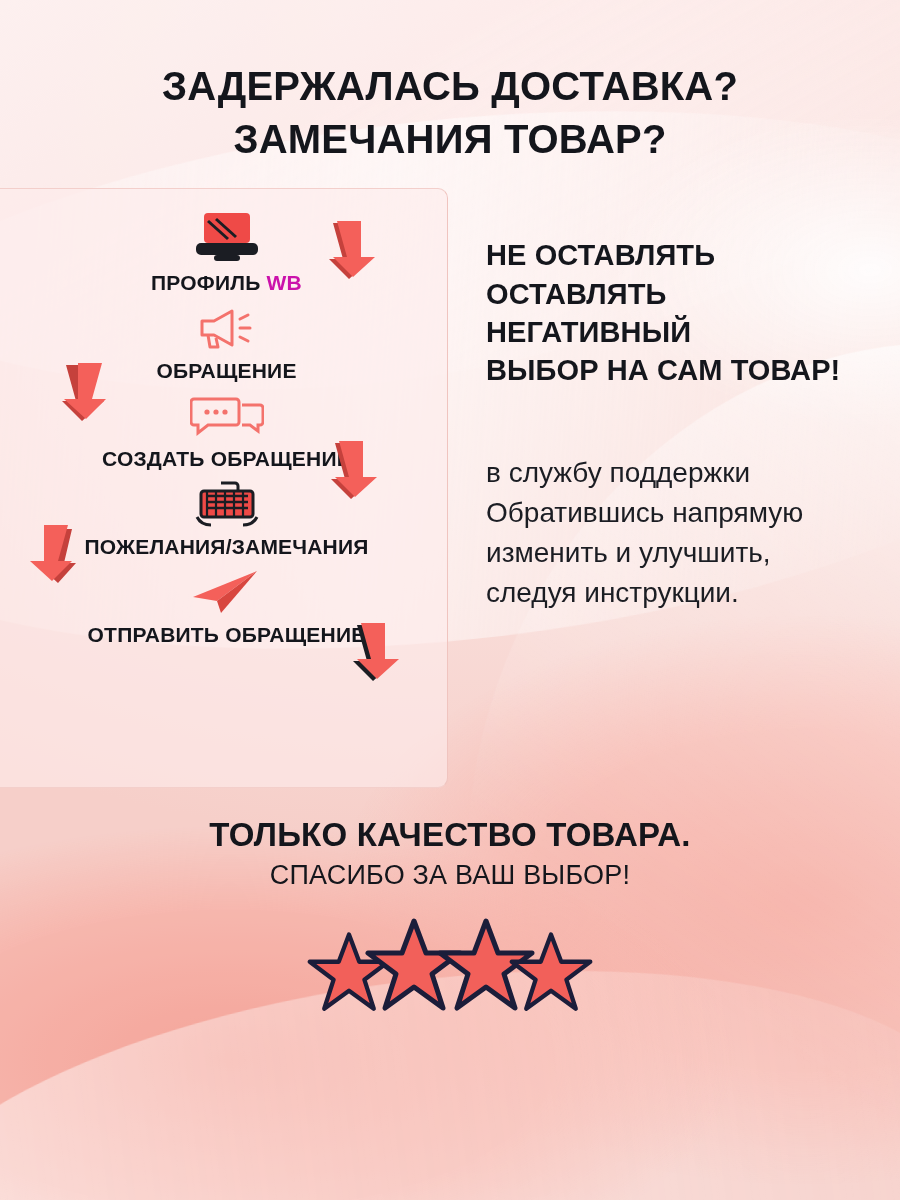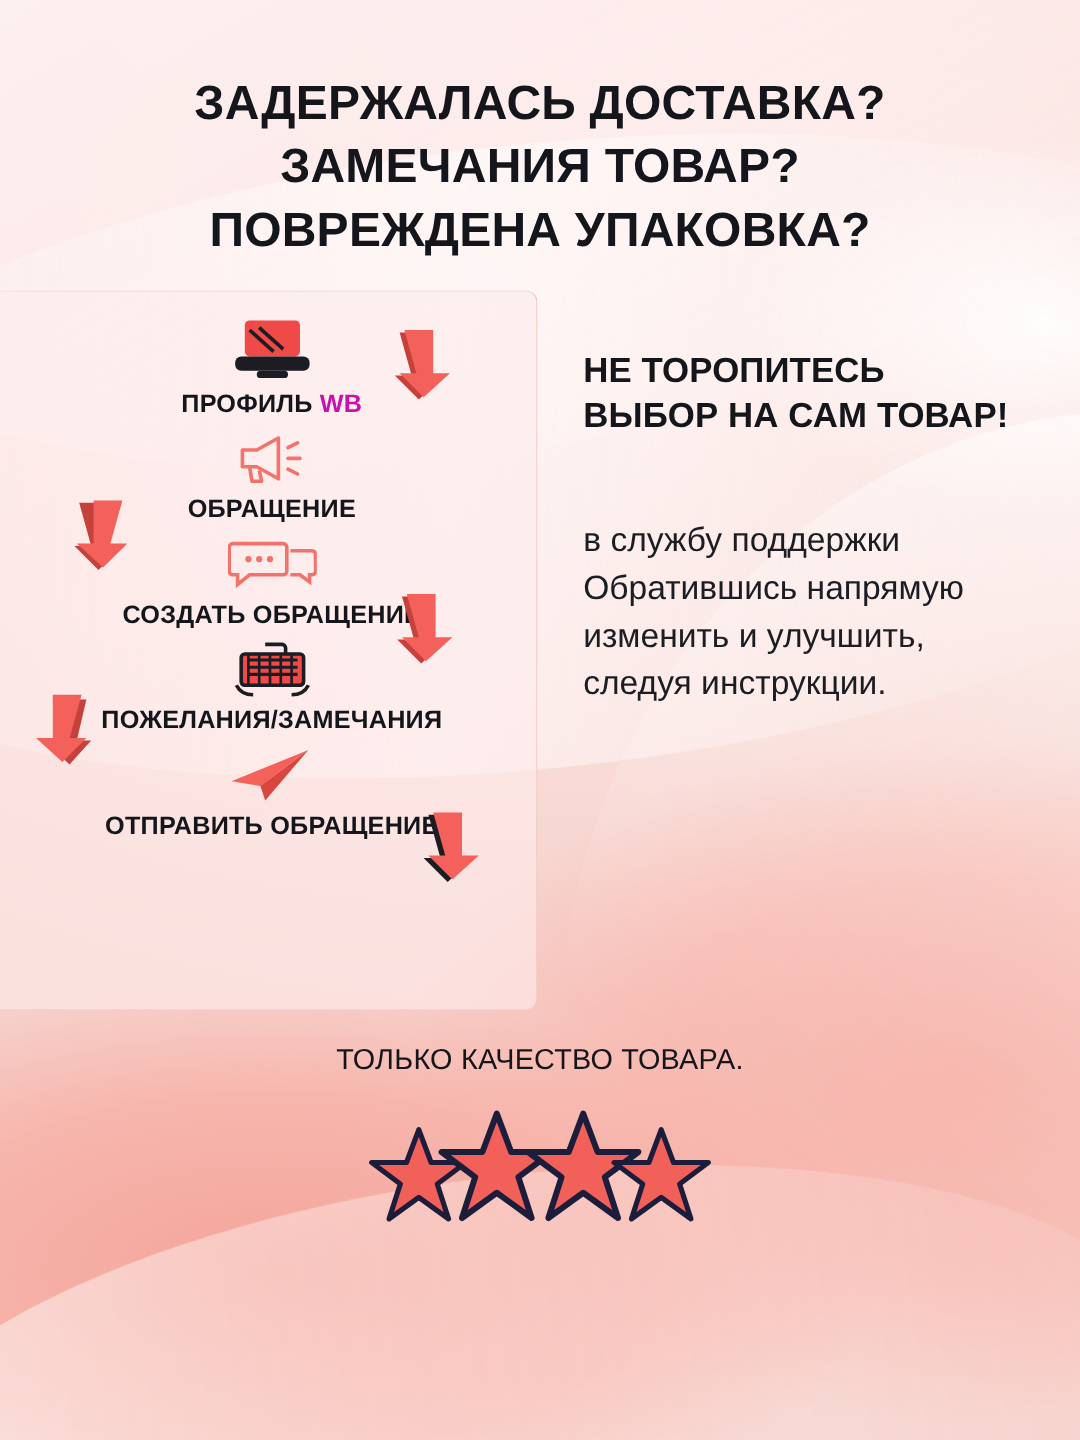--- a/index.html
+++ b/index.html
@@ -165,22 +165,22 @@
   .footer {
     margin-top: 28px;
     text-align: center;
     color: #14161c;
   }
   .footer-line1 {
     font-size: 27px;
     letter-spacing: .2px;
   }
   .footer-line2 {
-    font-size: 24px;
-    font-weight: normal;
+    font-size: 33px;
+    font-weight: bold;
     margin-top: 6px;
     letter-spacing: .2px;
   }
   .footer-line3 {
     font-size: 27px;
     margin-top: 6px;
     letter-spacing: .2px;
   }
   .stars {
     margin-top: 26px;
@@ -203,21 +203,20 @@
   <div class="swoosh sw3"></div>
   <div class="swoosh sw4"></div>
   <div class="swoosh sw5"></div>
   <div class="swoosh sw6"></div>
 
   <div class="content">
 
     <div class="headline">
       <div>ЗАДЕРЖАЛАСЬ ДОСТАВКА?</div>
       <div>ЗАМЕЧАНИЯ ТОВАР?</div>
-      <div>ПОВРЕЖДЕНА УПАКОВКА?</div>
     </div>
 
     <div class="middle">
 
       <div class="steps-card">
 
         <div class="step">
           <div class="arrow a1">
             <svg viewBox="0 0 52 62" width="52" height="62" aria-hidden="true">
               <path d="M6 4 L30 4 L30 40 L44 40 L22 60 L2 40 L16 40 Z" fill="#c5413c"></path>
@@ -304,35 +303,37 @@
               <path d="M70 4 L30 34 L34 46 Z" fill="#d8463f"></path>
             </svg>
           </div>
           <div class="step-label">ОТПРАВИТЬ ОБРАЩЕНИЕ</div>
         </div>
 
       </div>
 
       <div class="right-col">
         <div class="right-title">
-          <div>НЕ ТОРОПИТЕСЬ</div>
+          <div>НЕ ОСТАВЛЯТЬ</div>
+          <div>ОСТАВЛЯТЬ НЕГАТИВНЫЙ</div>
           <div>ВЫБОР НА САМ ТОВАР!</div>
         </div>
         <div class="right-body">
           <div>в службу поддержки</div>
           <div>Обратившись напрямую</div>
           <div>изменить и улучшить,</div>
           <div>следуя инструкции.</div>
         </div>
       </div>
 
     </div>
 
     <div class="footer">
       <div class="footer-line2">ТОЛЬКО КАЧЕСТВО ТОВАРА.</div>
+      <div class="footer-line3">СПАСИБО ЗА ВАШ ВЫБОР!</div>
 
       <div class="stars">
         <span class="star-wrap">
           <svg viewBox="0 0 100 96" width="86" height="82" aria-hidden="true">
             <path d="M50 4 L62 36 L96 36 L68 57 L79 91 L50 70 L21 91 L32 57 L4 36 L38 36 Z" fill="#f2605a" stroke="#1b1d3a" stroke-width="5" stroke-linejoin="round"></path>
           </svg>
         </span>
         <span class="star-wrap">
           <svg viewBox="0 0 100 96" width="100" height="96" aria-hidden="true">
             <path d="M50 4 L62 36 L96 36 L68 57 L79 91 L50 70 L21 91 L32 57 L4 36 L38 36 Z" fill="#f2605a" stroke="#1b1d3a" stroke-width="5" stroke-linejoin="round"></path>

